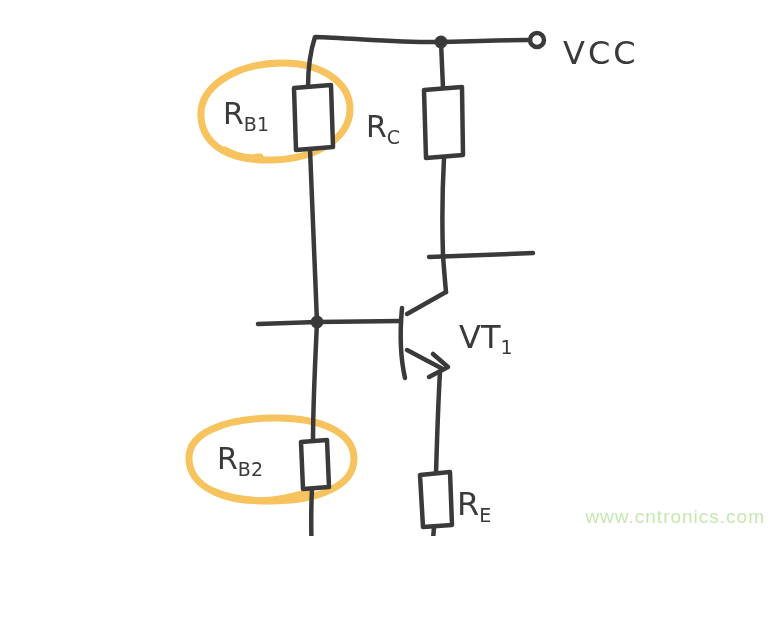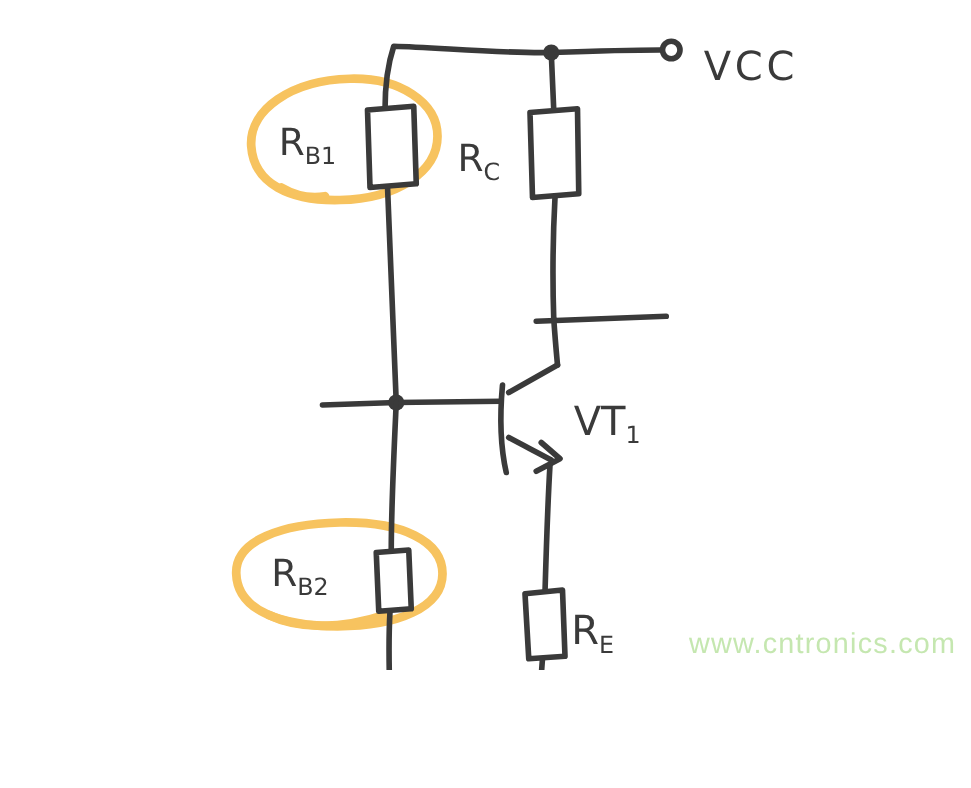--- a/index.html
+++ b/index.html
@@ -55,21 +55,21 @@
   }
   .ref-main { font-size: 30px; }
   .ref-main-lg { font-size: 32px; }
   .ref-sub { font-size: 19px; }
   .vcc-label { font-size: 32px; letter-spacing: 3px; }
   .watermark {
     position: absolute;
     right: 12px;
     bottom: 8px;
     color: var(--watermark);
-    font-size: 23px;
+    font-size: 19px;
     font-family: "Liberation Sans", sans-serif;
     letter-spacing: 1px;
     user-select: none;
   }
 </style>
 </head>
 <body>
 
 <div class="stage">
   <svg width="777" height="630" viewBox="0 0 777 630" xmlns="http://www.w3.org/2000/svg">

